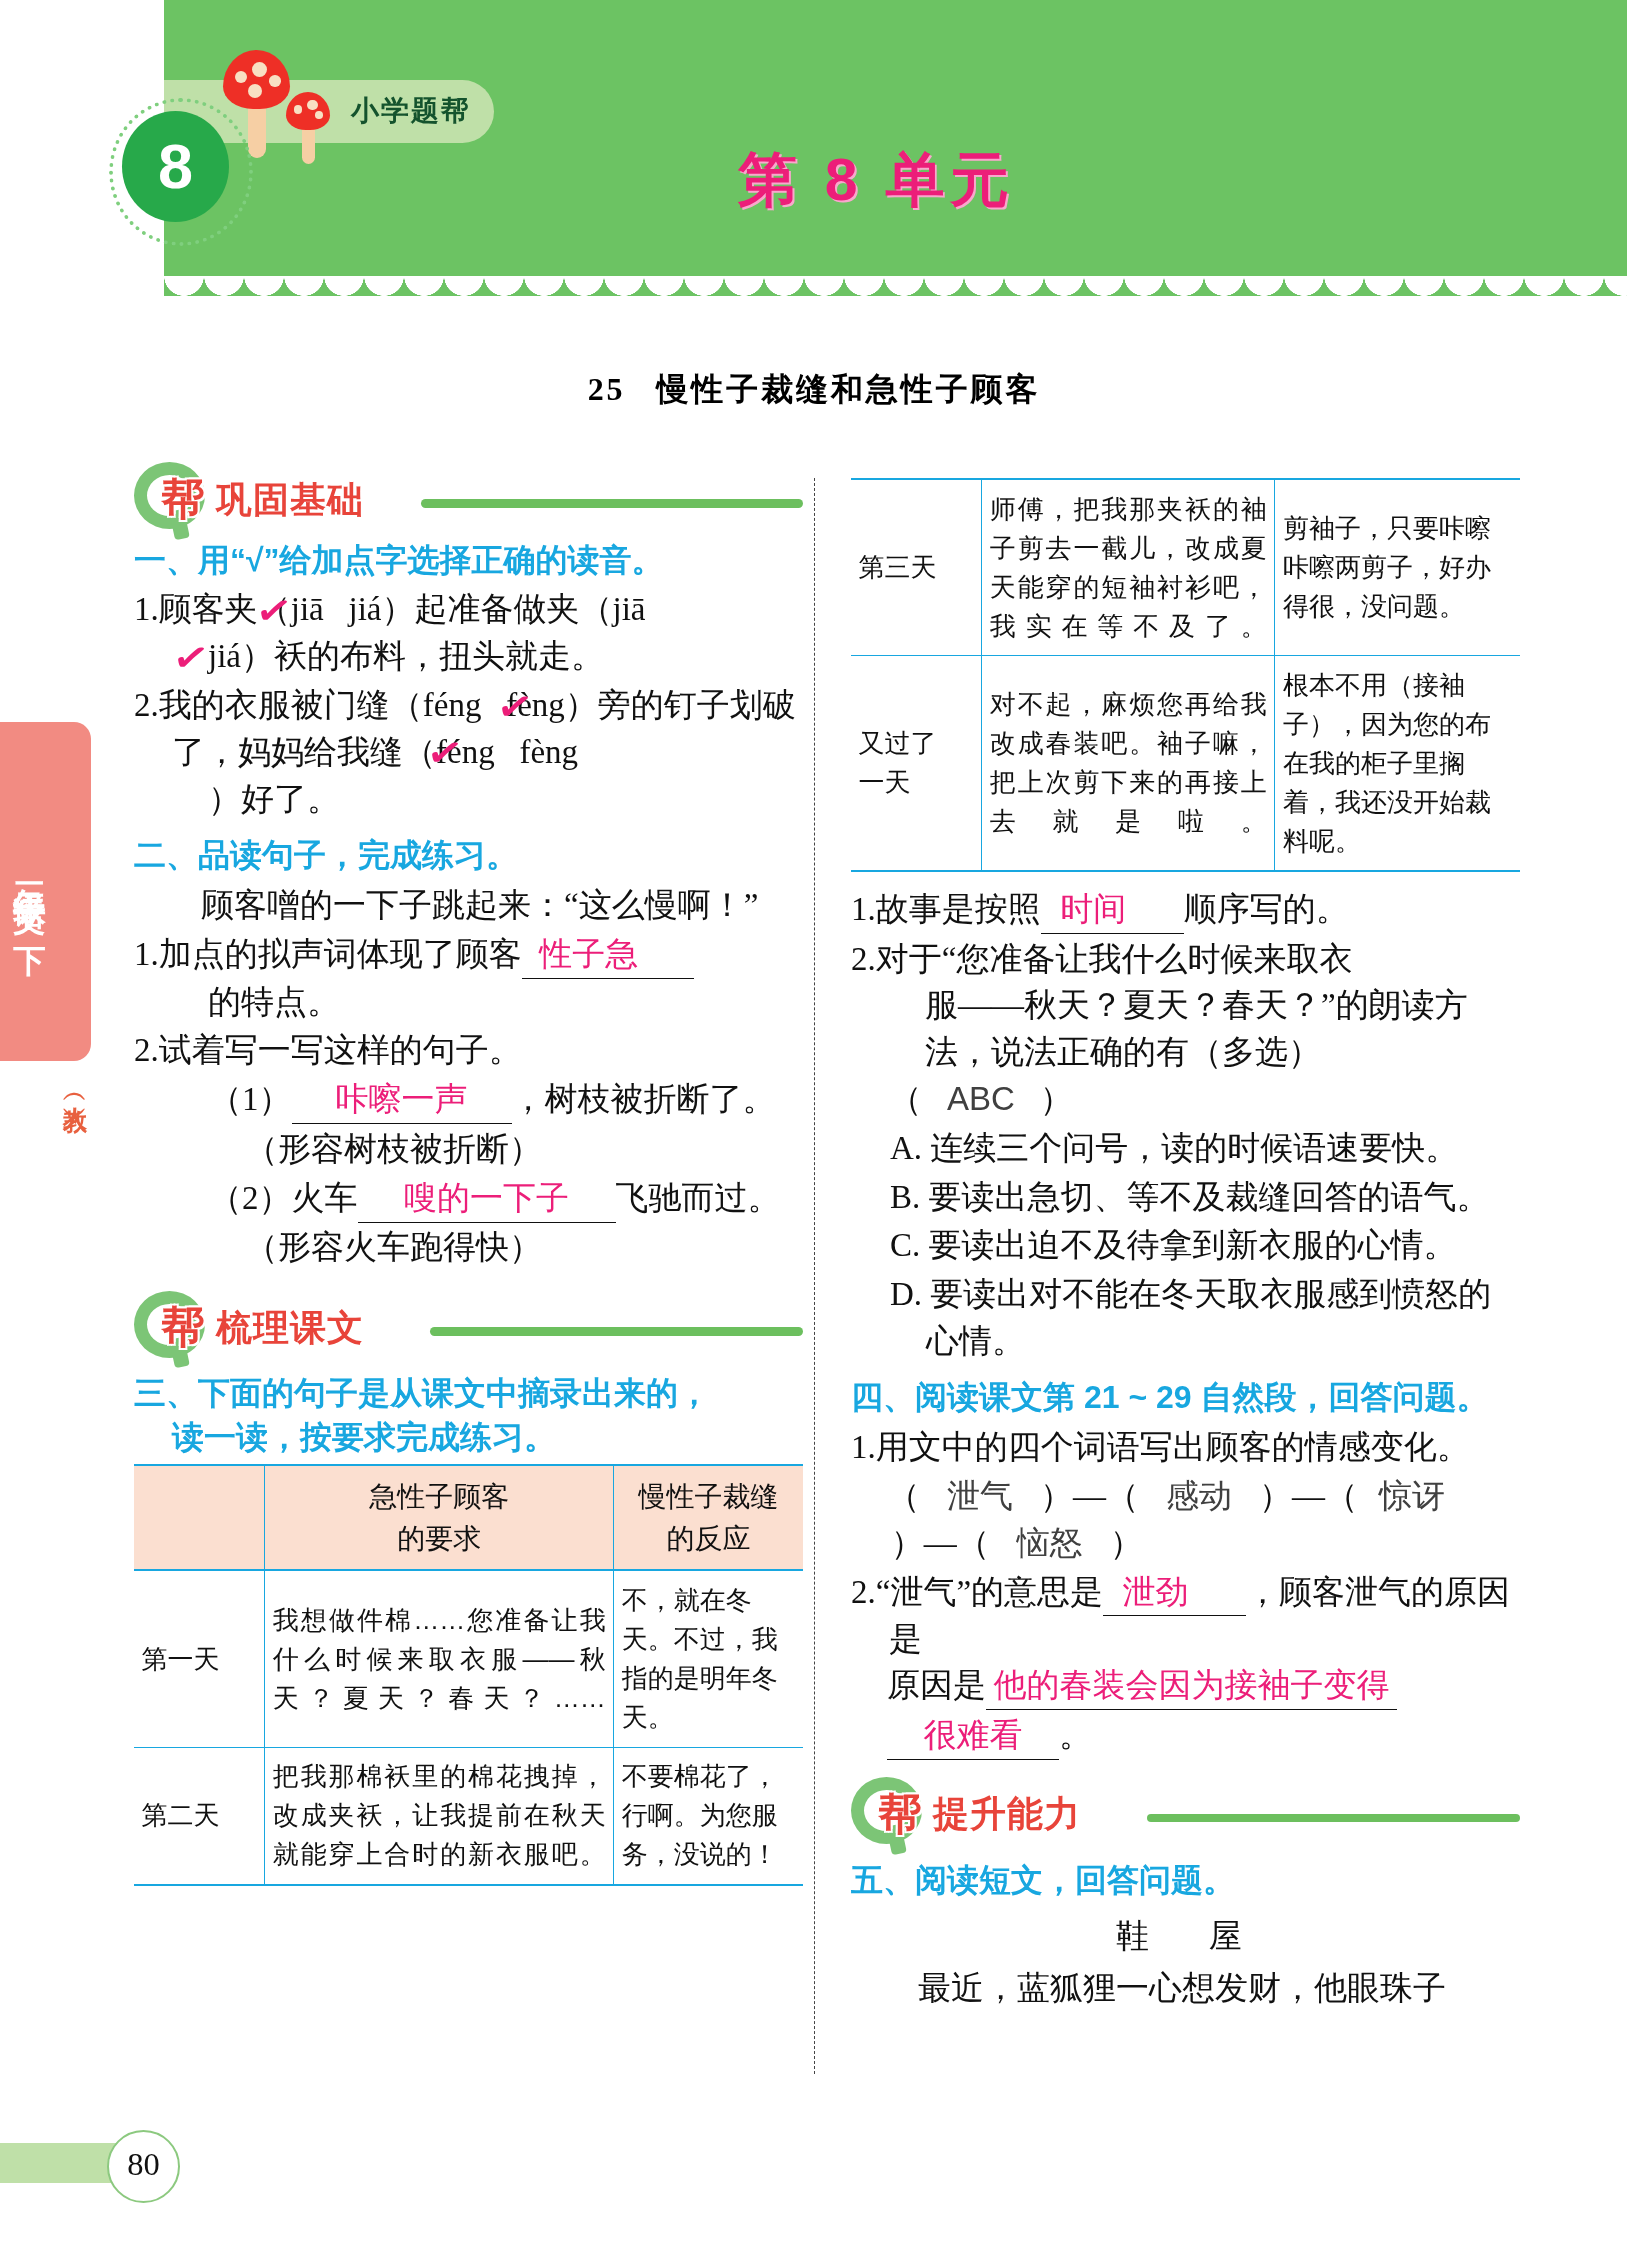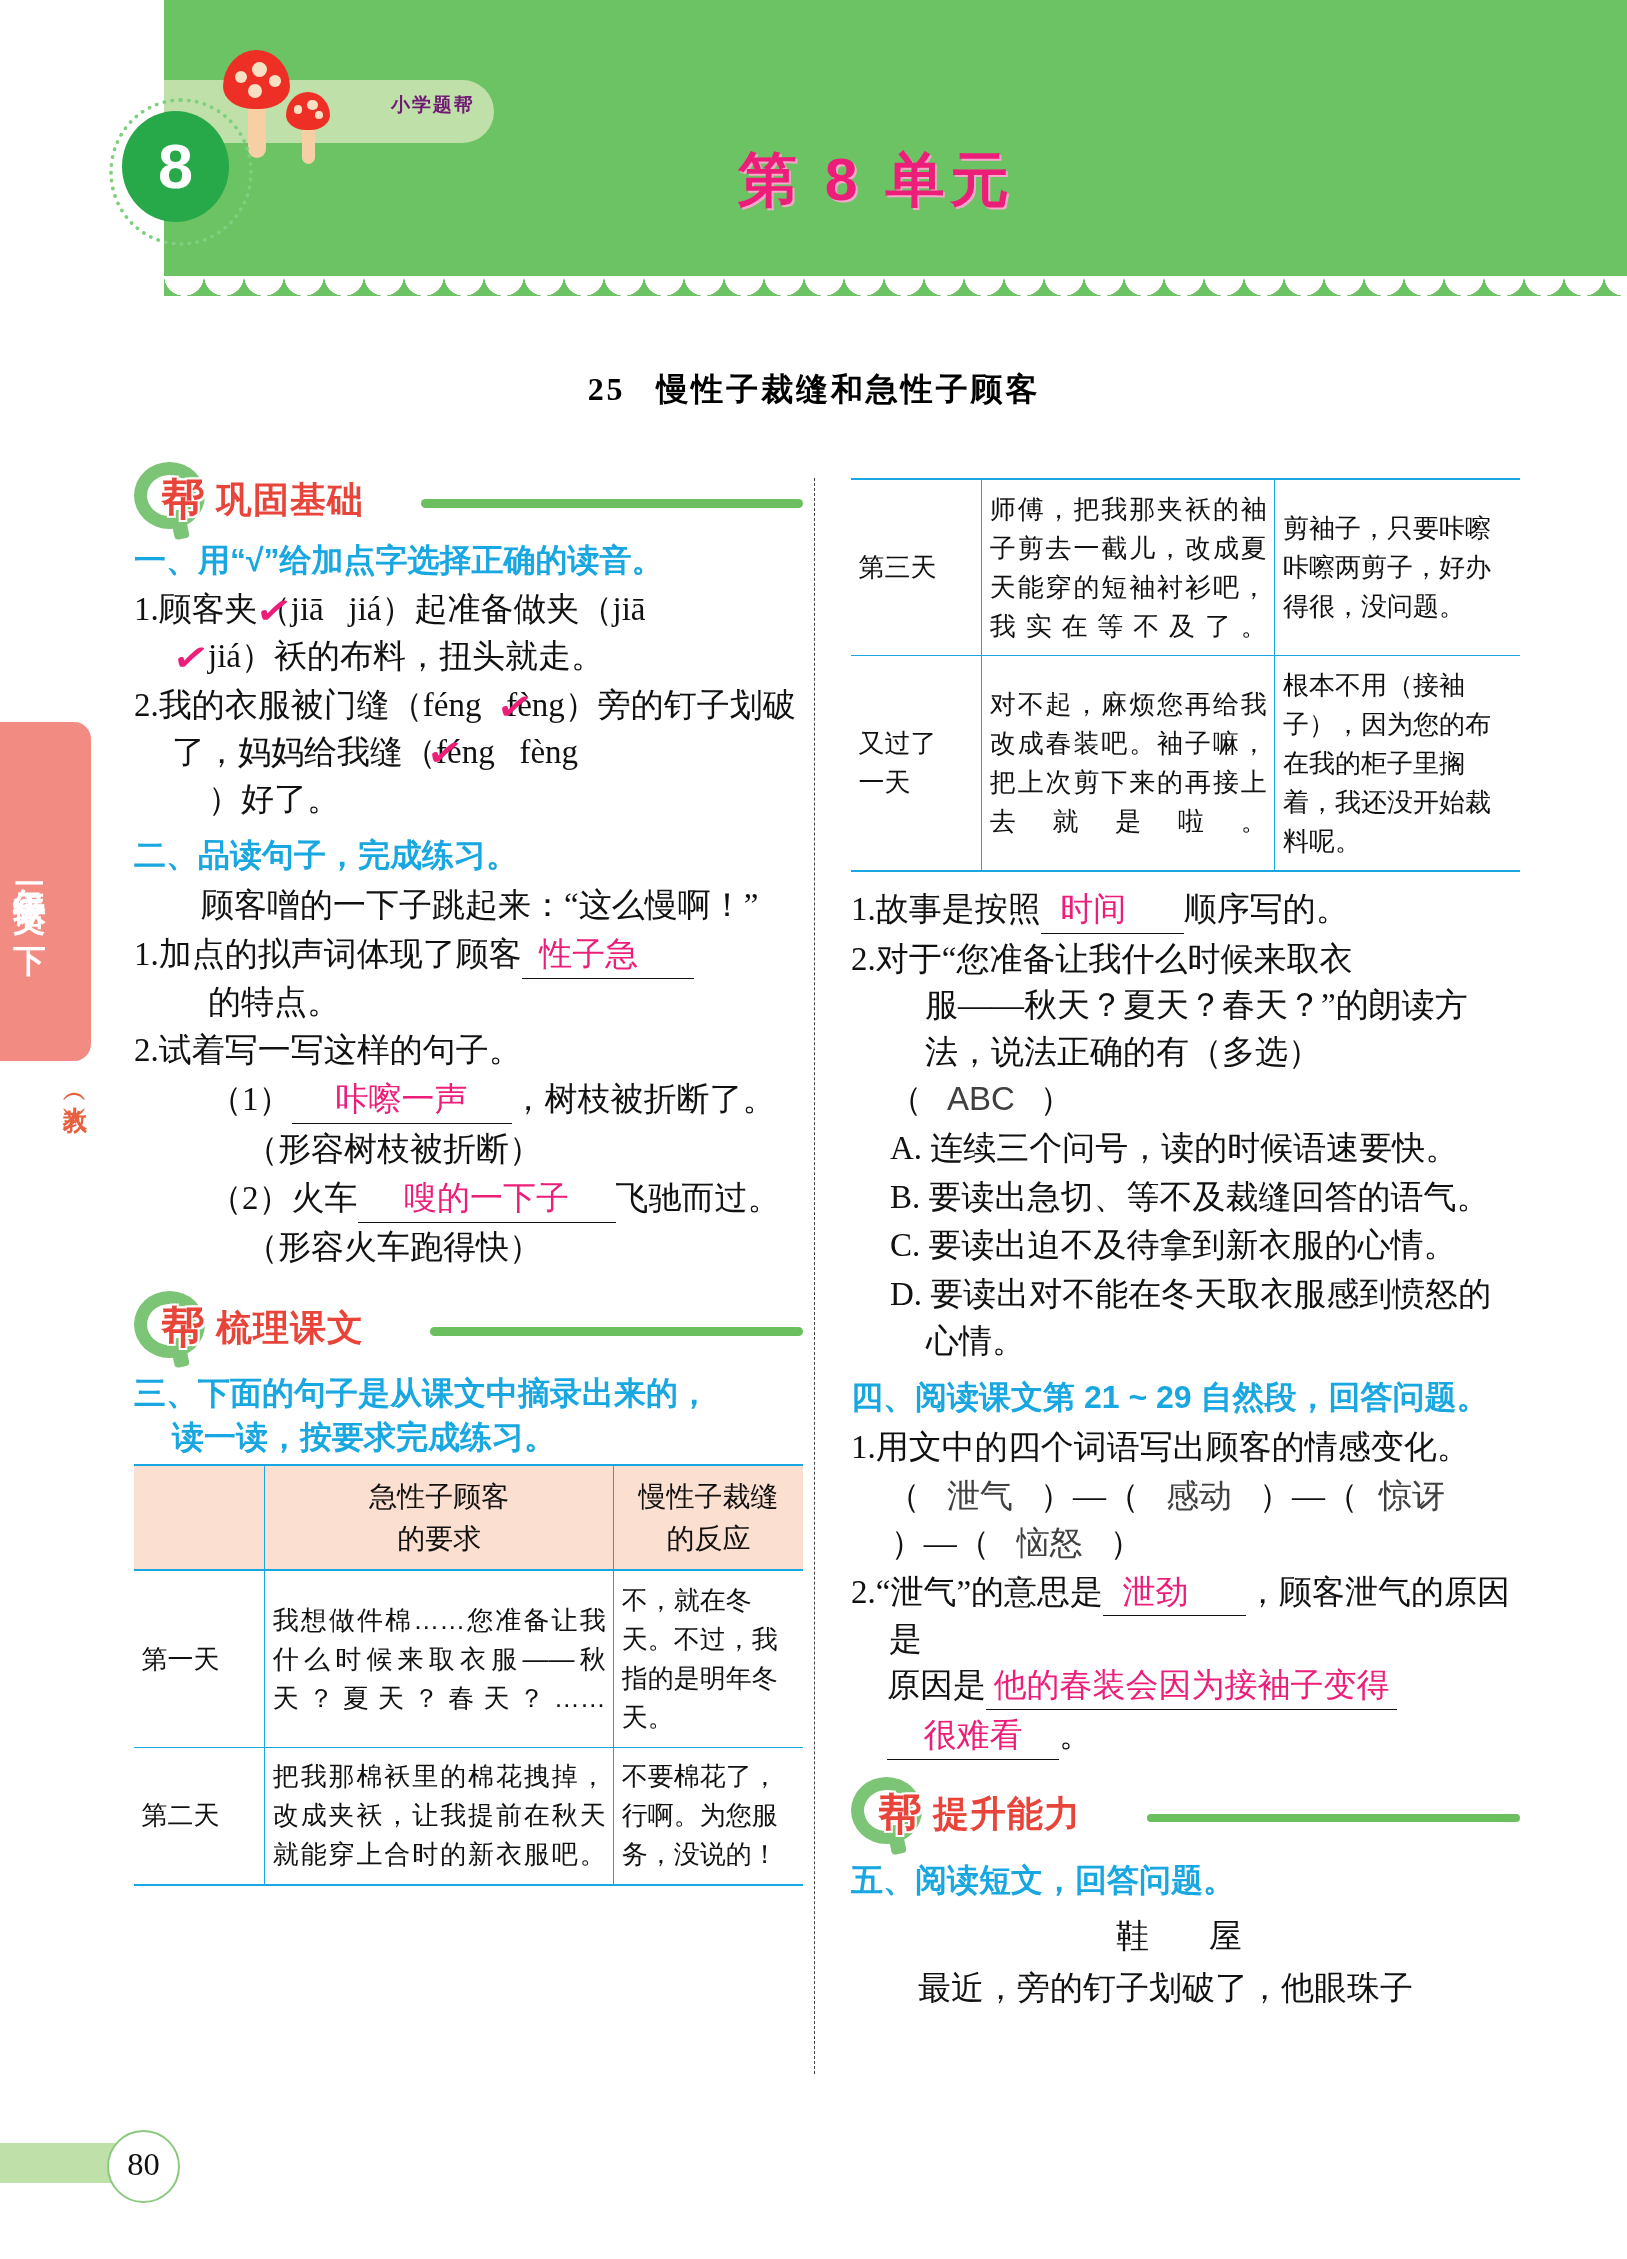--- a/index.html
+++ b/index.html
@@ -17,21 +17,21 @@
       radial-gradient(circle at 20px 0px, #ffffff 19.6px, rgba(255,255,255,0) 20px);
     background-size:40px 40px; background-repeat:repeat-x;
   }
   .header-pill{
     position:absolute; left:0px; top:80px; width:330px; height:63px;
     background:#bfe0a8; border-radius:0 38px 38px 0; z-index:2;
   }
   .header-pill-label{
     position:absolute; left:187px; top:92px; z-index:4;
     font-family:"Liberation Sans", sans-serif;
-    font-weight:bold; font-size:19px; color:#701a75; letter-spacing:1.9px;margin-left:40px;
+    font-weight:bold; font-size:28px; color:#14532d; letter-spacing:1.9px;
   }
   .mushroom{ position:absolute; z-index:3; }
   .m-cap{ position:absolute; border-radius:50% 50% 45% 45%/ 62% 62% 38% 38%; background:#ee2f26; }
   .m-stem{ position:absolute; background:#f6cfa4; border-radius:5.7px 5.7px 13.4px 13.4px; }
   .m-dot{ position:absolute; border-radius:50%; background:#f8e0c3; }
 
   .unit-title{
     position:absolute; left:574px; top:141px; z-index:3;
     font-family:"Liberation Sans", sans-serif;
     font-weight:bold; font-size:59px; color:#ec1e79; letter-spacing:5.7px;
@@ -353,18 +353,18 @@
   <div class="banner b-wide" style="margin-top:23px;">
     <div class="banner-q"></div>
     <div class="banner-q-tail"></div>
     <div class="banner-bang">帮</div>
     <div class="banner-label">提升能力</div>
     <div class="banner-rule"></div>
   </div>
 
   <div class="qhead" style="margin-top:17px">五、阅读短文，回答问题。</div>
   <div class="center-title">鞋　屋</div>
-  <div class="qline ind-para">最近，旁的钉子划破了，他眼珠子</div>
+  <div class="qline ind-para">最近，蓝狐狸一心想发财，他眼珠子</div>
 </div>
 
 <div class="footer-bar"></div>
 <div class="footer-page">80</div>
 
 
 </body></html>

